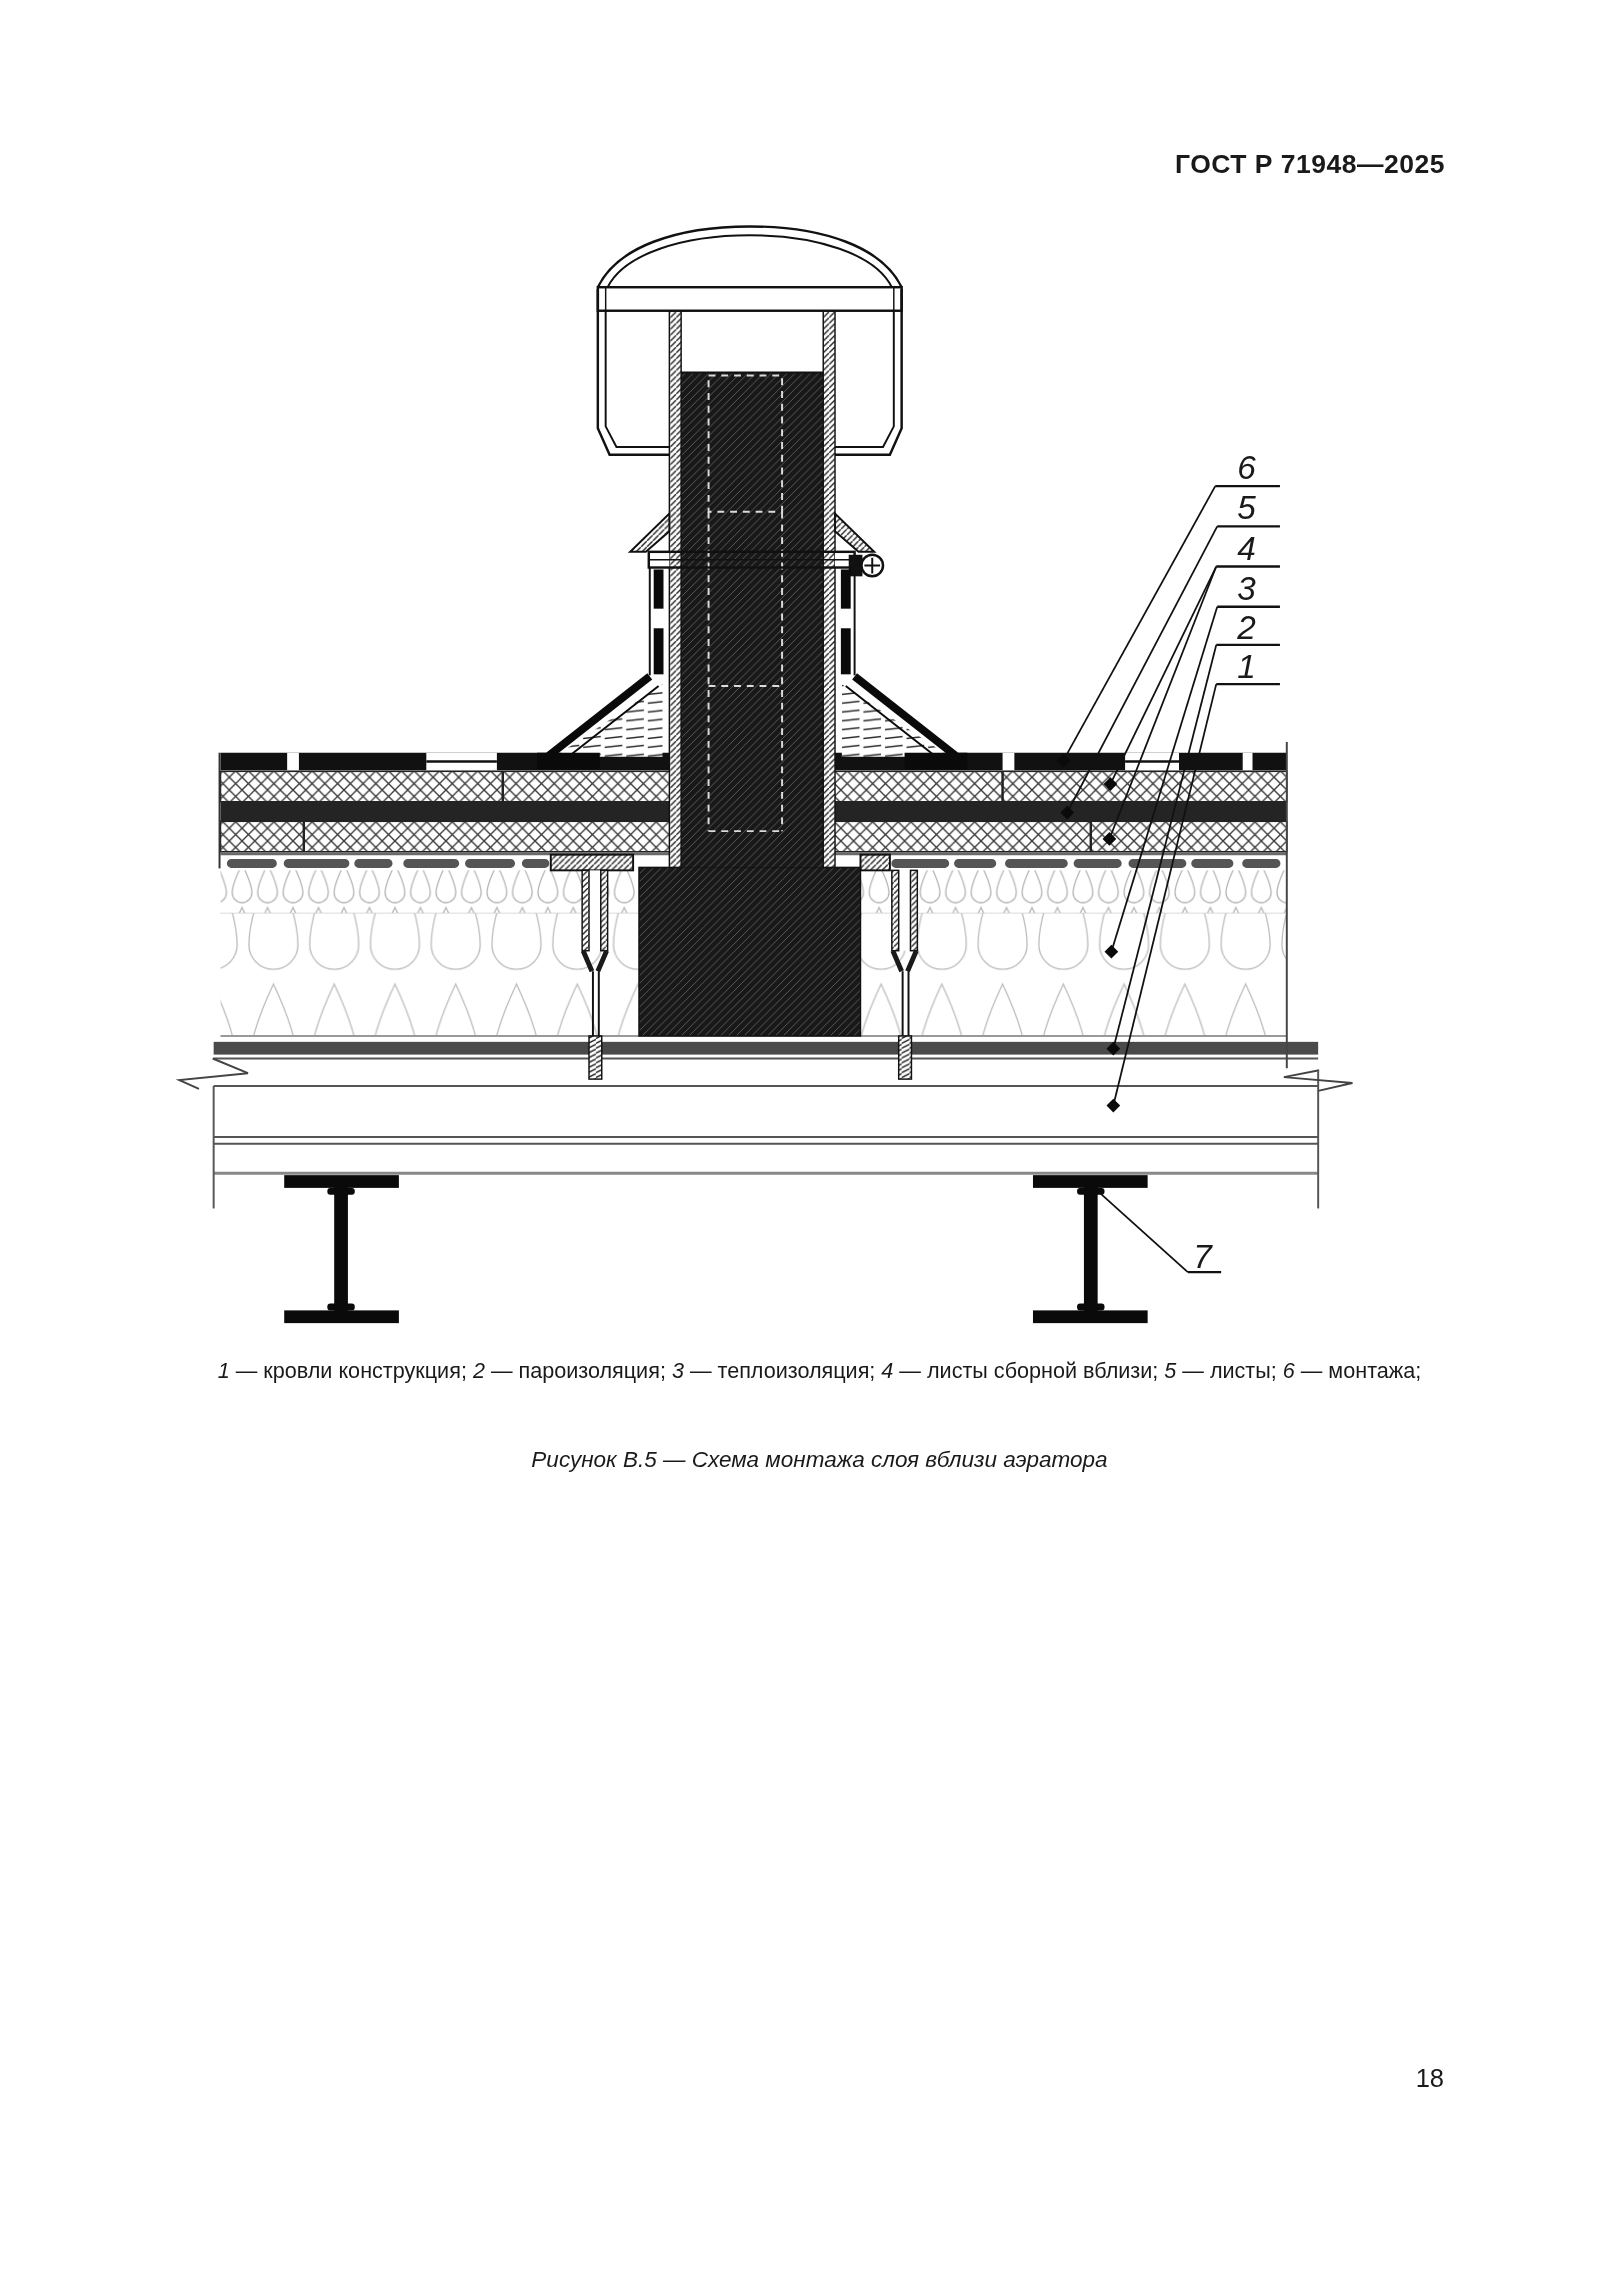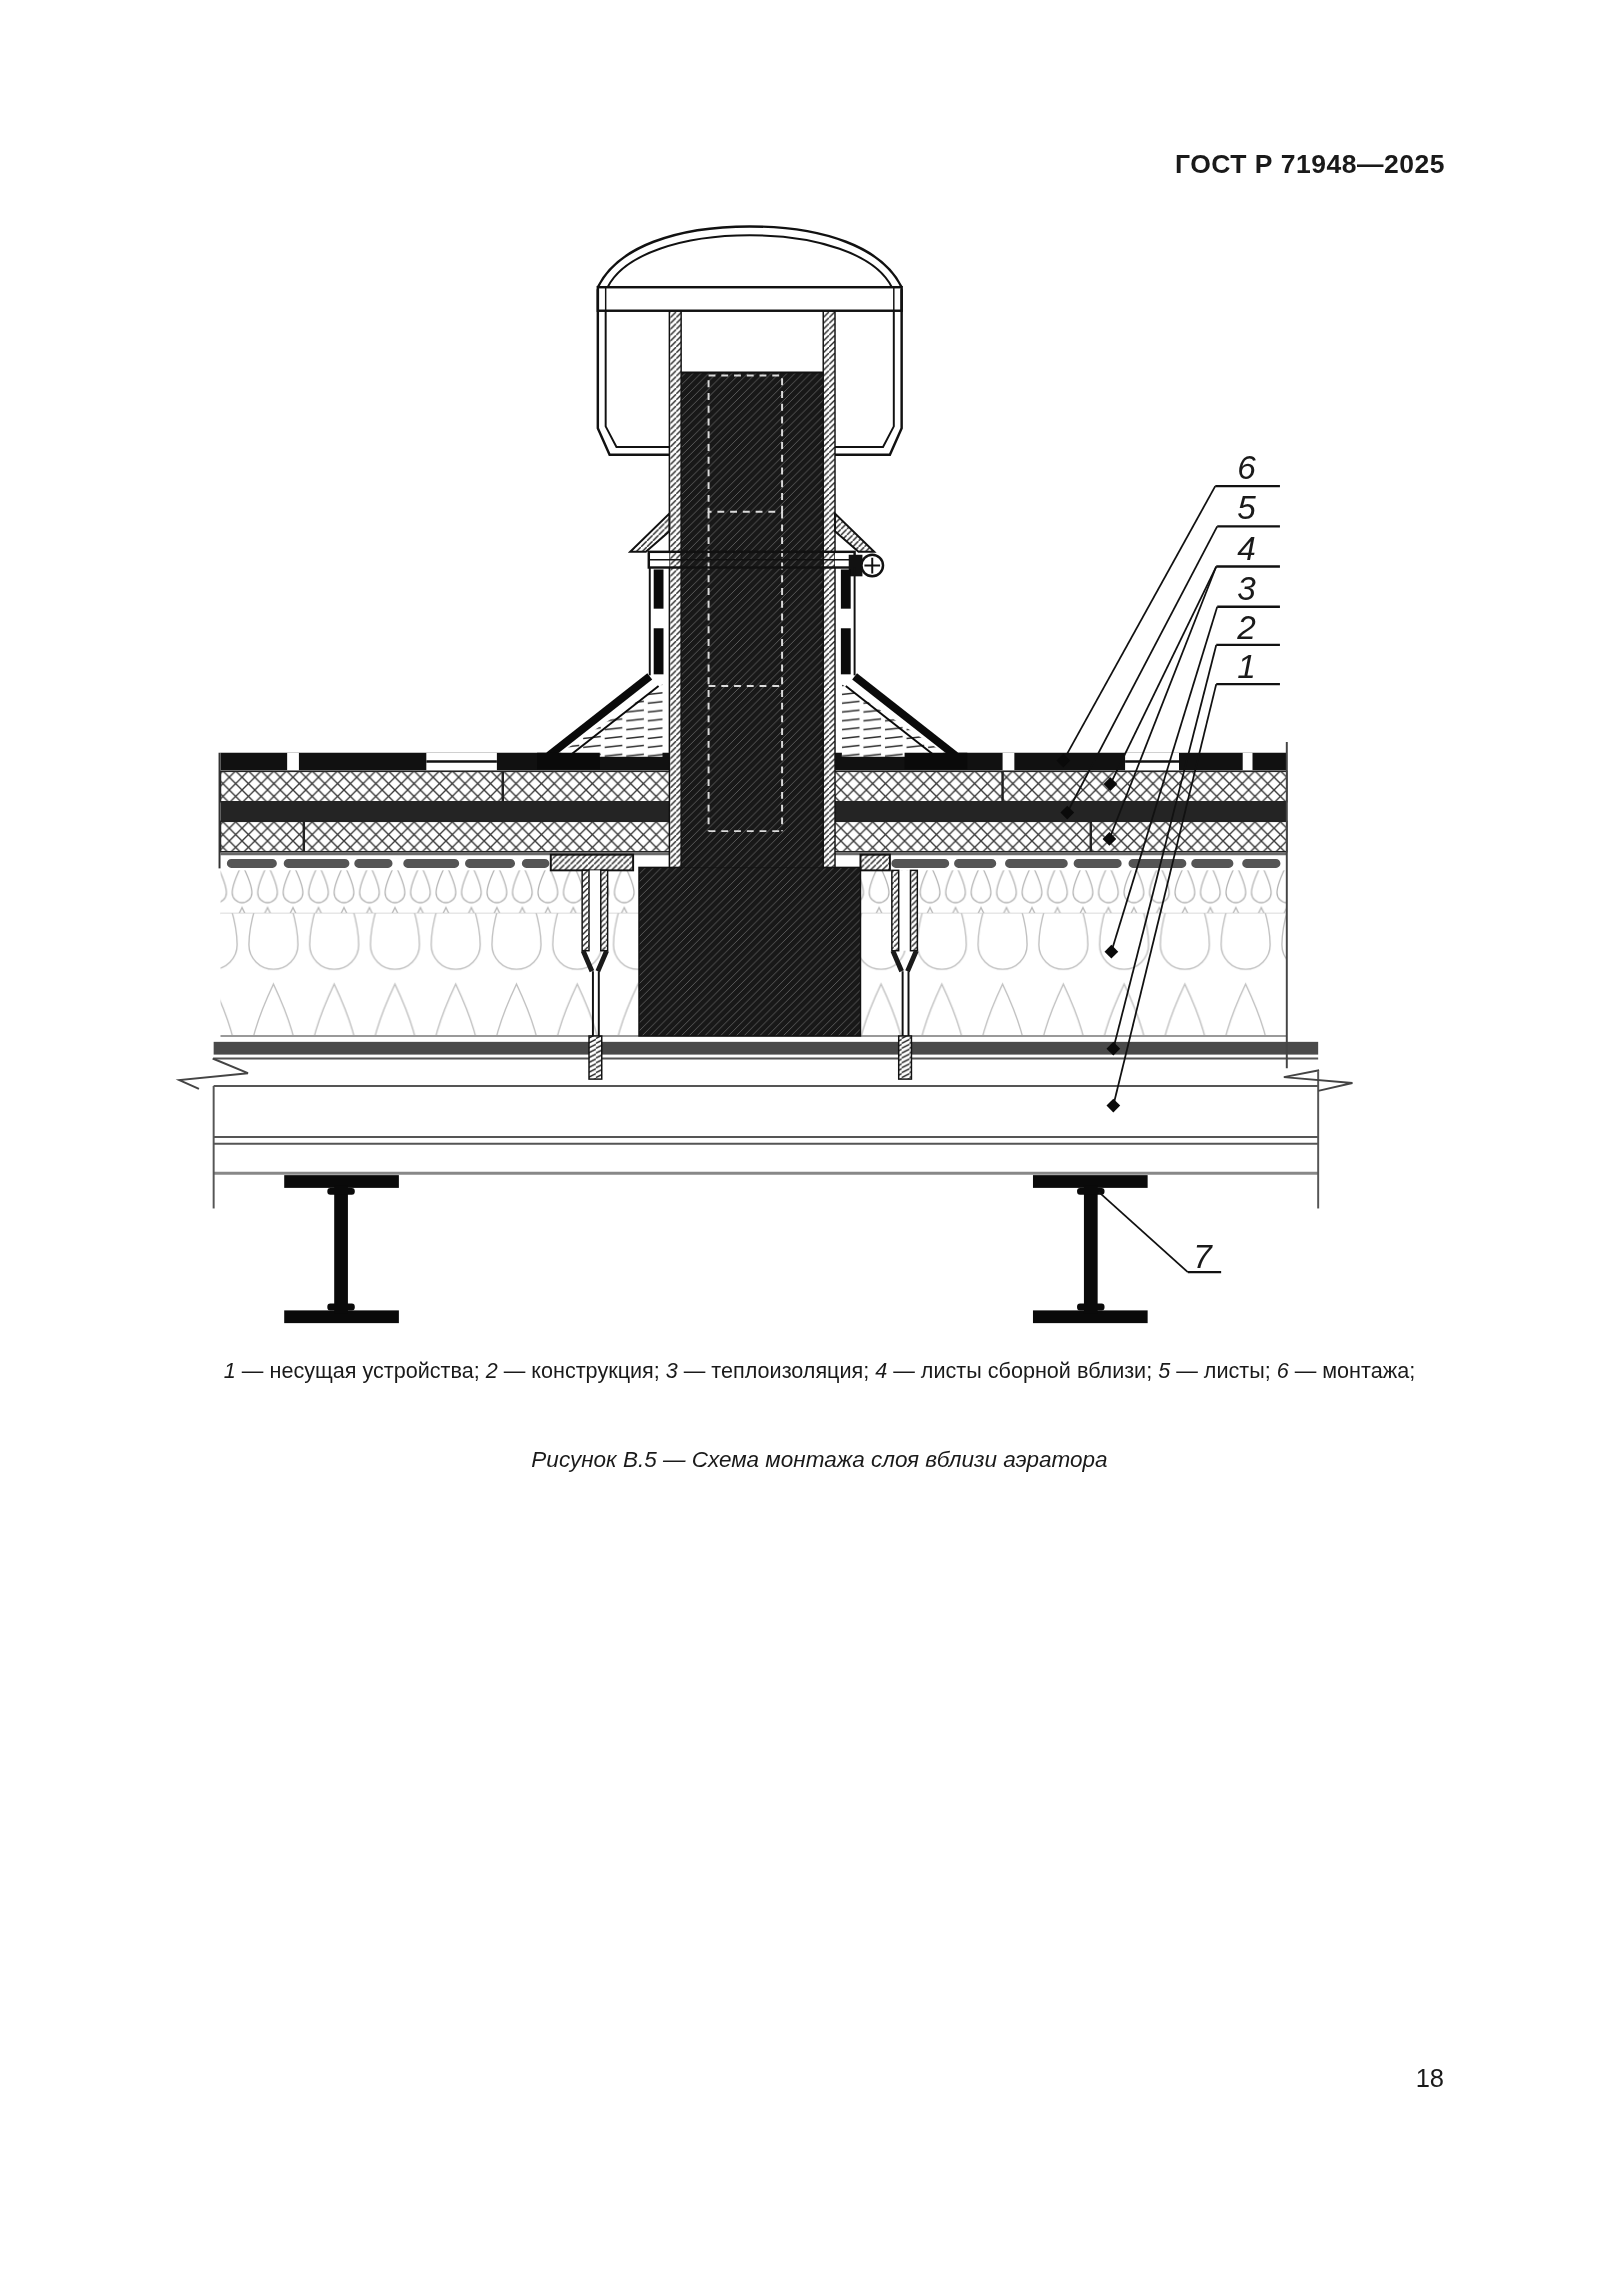--- a/index.html
+++ b/index.html
@@ -252,21 +252,21 @@
       <text x="1272" y="530">5</text>
       <text x="1272" y="571">4</text>
       <text x="1272" y="612">3</text>
       <text x="1272" y="652">2</text>
       <text x="1272" y="692">1</text>
       <text x="1227" y="1294">7</text>
     </g>
   </svg>
 
   <div class="legend">
-    <div><i>1</i><span> — несущая устройства; </span><i>2</i><span> — конструкция; </span><i>3</i><span> — теплоизоляция; </span><i>4</i><span> — листы сборной вблизи; </span><i>5</i><span> — листы; </span><i>6</i><span> — монтажа;</span></div>
+    <div><i>1</i><span> — кровли конструкция; </span><i>2</i><span> — пароизоляция; </span><i>3</i><span> — теплоизоляция; </span><i>4</i><span> — листы сборной вблизи; </span><i>5</i><span> — листы; </span><i>6</i><span> — монтажа;</span></div>
   </div>
 
   <div class="fig-caption">Рисунок В.5 — Схема монтажа слоя вблизи аэратора</div>
 
   <div class="page-number">18</div>
 
 </div>
 
 
 </body></html>

